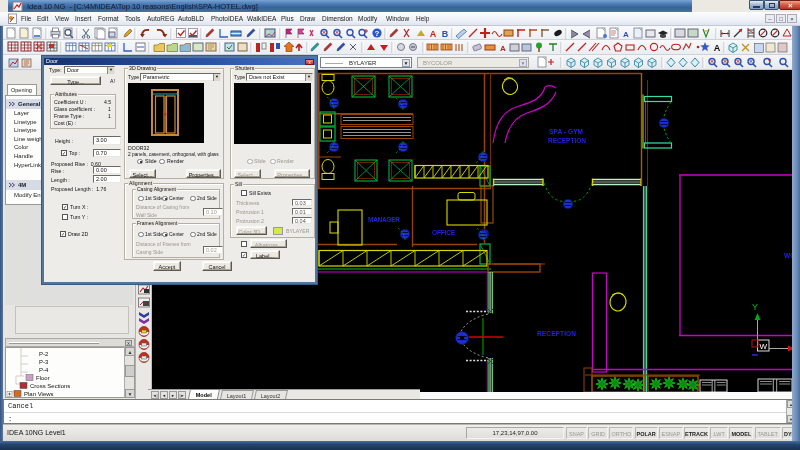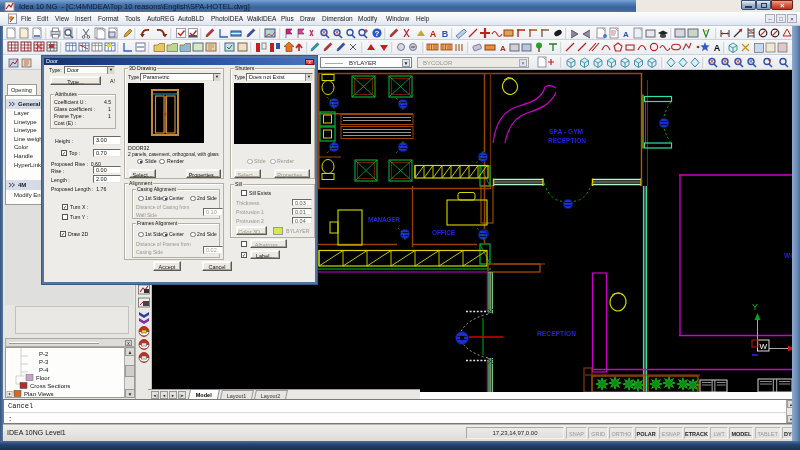--- a/index.html
+++ b/index.html
@@ -5,21 +5,21 @@
 .abs{position:absolute}
 .btn{position:absolute;background:#ece9e2;border:1px solid;border-color:#f8f8f4 #5a5a52 #5a5a52 #f8f8f4;box-shadow:inset -1px -1px 0 #a8a498,inset 1px 1px 0 #fff;font-size:5.5px;text-align:center;color:#111}
 .fld{position:absolute;background:#fff;border:1px solid;border-color:#6a6a62 #e8e8e0 #e8e8e0 #6a6a62;font-size:5.5px;color:#111;padding-left:2px}
 .lbl{position:absolute;font-size:5.2px;color:#111;white-space:nowrap}
 .glbl{position:absolute;font-size:5.2px;color:#9a968c;white-space:nowrap}
 .grp{position:absolute;border:1px solid #b4b0a4;box-shadow:inset 1px 1px 0 #fff}
 .cb{position:absolute;width:5.5px;height:5.5px;background:#fff;border:1px solid #555;font-size:5px;line-height:4.5px;color:#111}
 .rad{position:absolute;width:5.5px;height:5.5px;background:#fff;border:1px solid #777;border-radius:50%}
 .menu{font-size:6.5px;color:#1a1a1a;position:absolute;top:3px}
 </style></head><body>
-<div class="abs" style="left:0;top:0;width:636px;height:12px;background:linear-gradient(180deg,#7aa3d4 0%,#4f7fb6 30%,#38649b 60%,#40699a 85%,#50749b 100%)">
+<div class="abs" style="left:8px;top:0;width:684px;height:12px;background:linear-gradient(180deg,#7aa3d4 0%,#4f7fb6 30%,#38649b 60%,#40699a 85%,#50749b 100%)">
 <svg width="14" height="12" style="position:absolute;left:4px;top:1px">
       <rect x="1" y="1" width="9" height="9" fill="#f4f4f8" stroke="#888"></rect>
       <path d="M2,8 l3,-4 2,2 2,-4" stroke="#c02020" stroke-width="1.2" fill="none"></path>
     </svg>
 <span style="position:absolute;left:19px;top:2px;font-size:7.5px;color:#0d1a33;white-space:nowrap">Idea 10 NG&nbsp;&nbsp;- [C:\4M\IDEA\Top 10 reasons\English\SPA-HOTEL.dwg]</span>
 <div class="abs" style="left:741px;top:0px;width:15px;height:10px;background:linear-gradient(180deg,#e6eef8,#9fb5cf 50%,#7e9cc0);border:1px solid #38506e;border-radius:0 0 2px 2px">
       <div style="position:absolute;left:3px;top:5px;width:7px;height:2px;background:#2a3a55"></div>
     </div>
 <div class="abs" style="left:756px;top:0px;width:15px;height:10px;background:linear-gradient(180deg,#e6eef8,#9fb5cf 50%,#7e9cc0);border:1px solid #38506e;border-radius:0 0 2px 2px">
       <div style="position:absolute;left:4px;top:2px;width:6px;height:5px;border:1px solid #2a3a55"></div>

